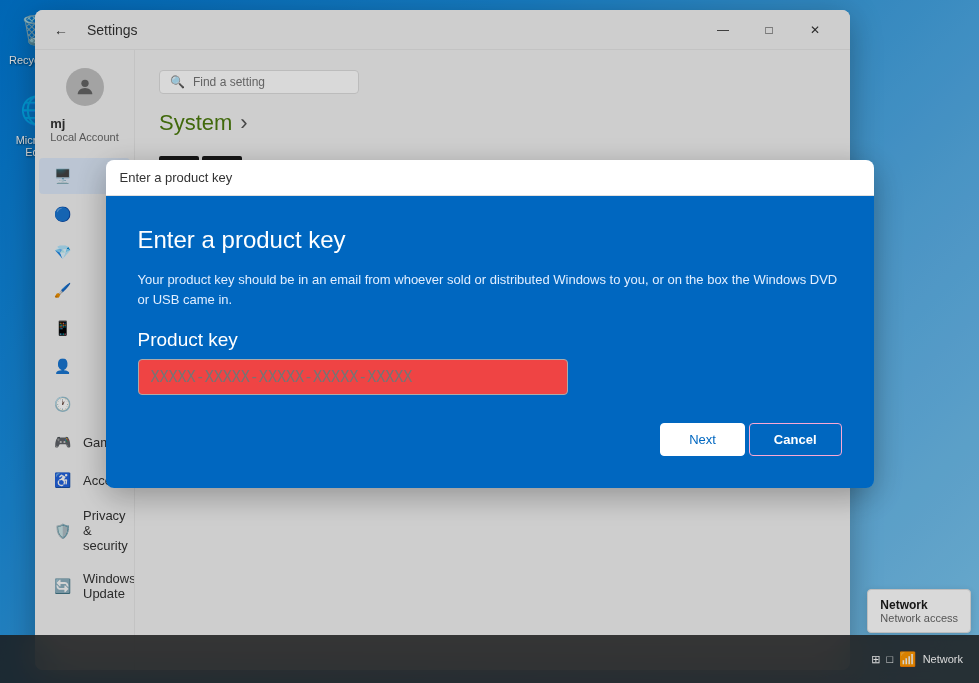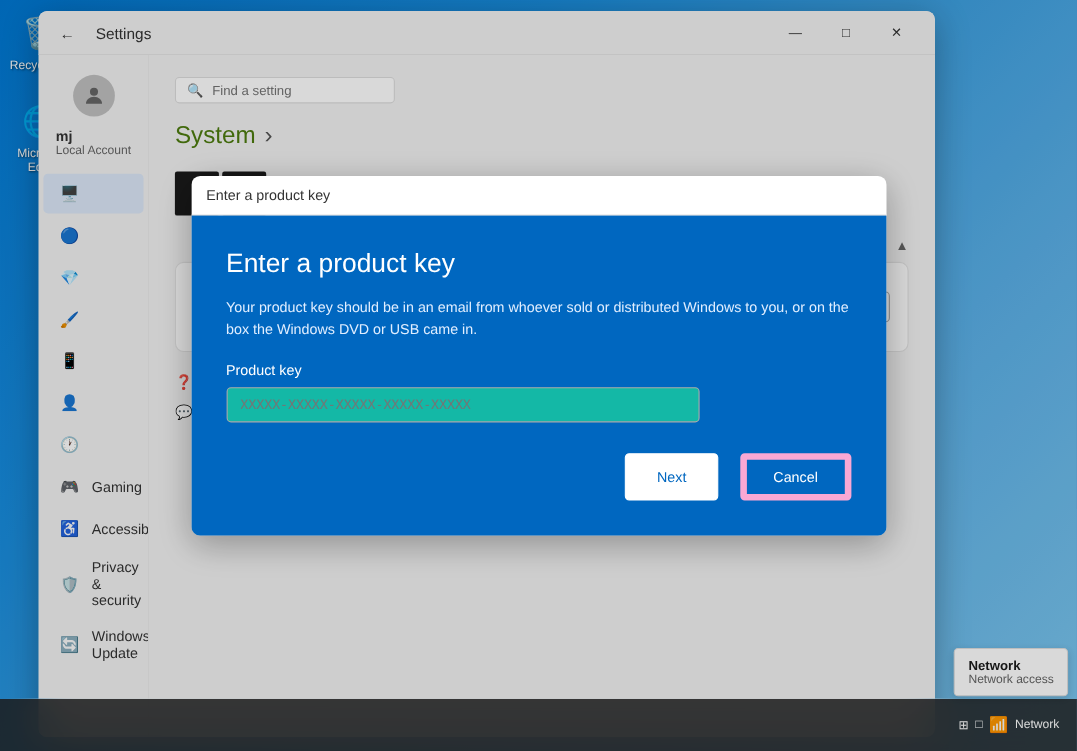--- a/index.html
+++ b/index.html
@@ -300,21 +300,21 @@
       background: rgba(0,0,0,0.15);
       z-index: 100;
       display: flex;
       align-items: flex-start;
       justify-content: center;
     }
 
     
     .product-key-dialog {
       margin-top: 160px;
-      width: 632px;
+      width: 768px;
       border-radius: 8px;
       overflow: hidden;
       box-shadow: 0 8px 32px rgba(0,0,0,0.3);
     }
 
     .dialog-header-bar {
       background: #fff;
       padding: 10px 14px;
       font-size: 13px;
       font-weight: 400;
@@ -336,63 +336,63 @@
     }
 
     .dialog-desc {
       font-size: 13px;
       color: #e0eeff;
       line-height: 1.5;
       margin-bottom: 20px;
     }
 
     .product-key-label {
-      font-size: 13px;
+      font-size: 19px;
       color: #fff;
       margin-bottom: 8px;
       font-weight: 400;
     }
 
     .product-key-input {
       width: 430px;
       padding: 8px 12px;
       border: 1px solid #aaa;
       border-radius: 4px;
-      font-size: 12px;
-      color: #333;
-      background: #14b8a6;
+      font-size: 15px;
+      color: #333;
+      background: #ef4444;
       outline: none;
       font-family: monospace;
     }
 
     .dialog-actions {
       display: flex;
       justify-content: flex-end;
-      gap: 20px;
+      gap: 4px;
       margin-top: 28px;
     }
 
     .btn-primary {
       padding: 8px 28px;
       background: #fff;
       border: 1px solid #fff;
       border-radius: 4px;
       font-size: 13px;
       font-weight: 500;
       color: #0067c0;
       cursor: pointer;
     }
 
     .btn-secondary {
       padding: 8px 24px;
       background: transparent;
-      border: 6px solid #f9a8d4;
+      border: 1px solid #f9a8d4;
       border-radius: 4px;
       font-size: 13px;
-      font-weight: 400;
+      font-weight: 700;
       color: #fff;
       cursor: pointer;
     }
 
     
     .win-logo-pair {
       display: flex;
       gap: 3px;
     }
 

